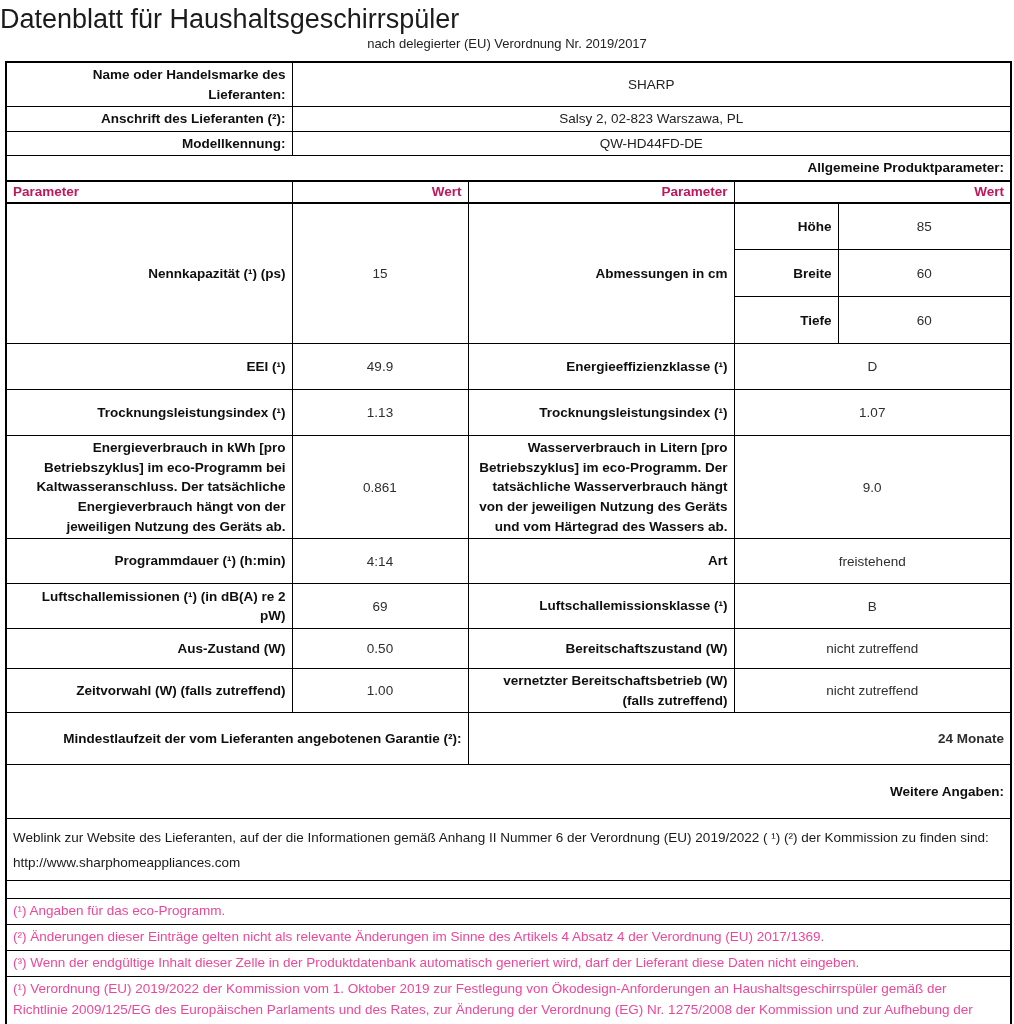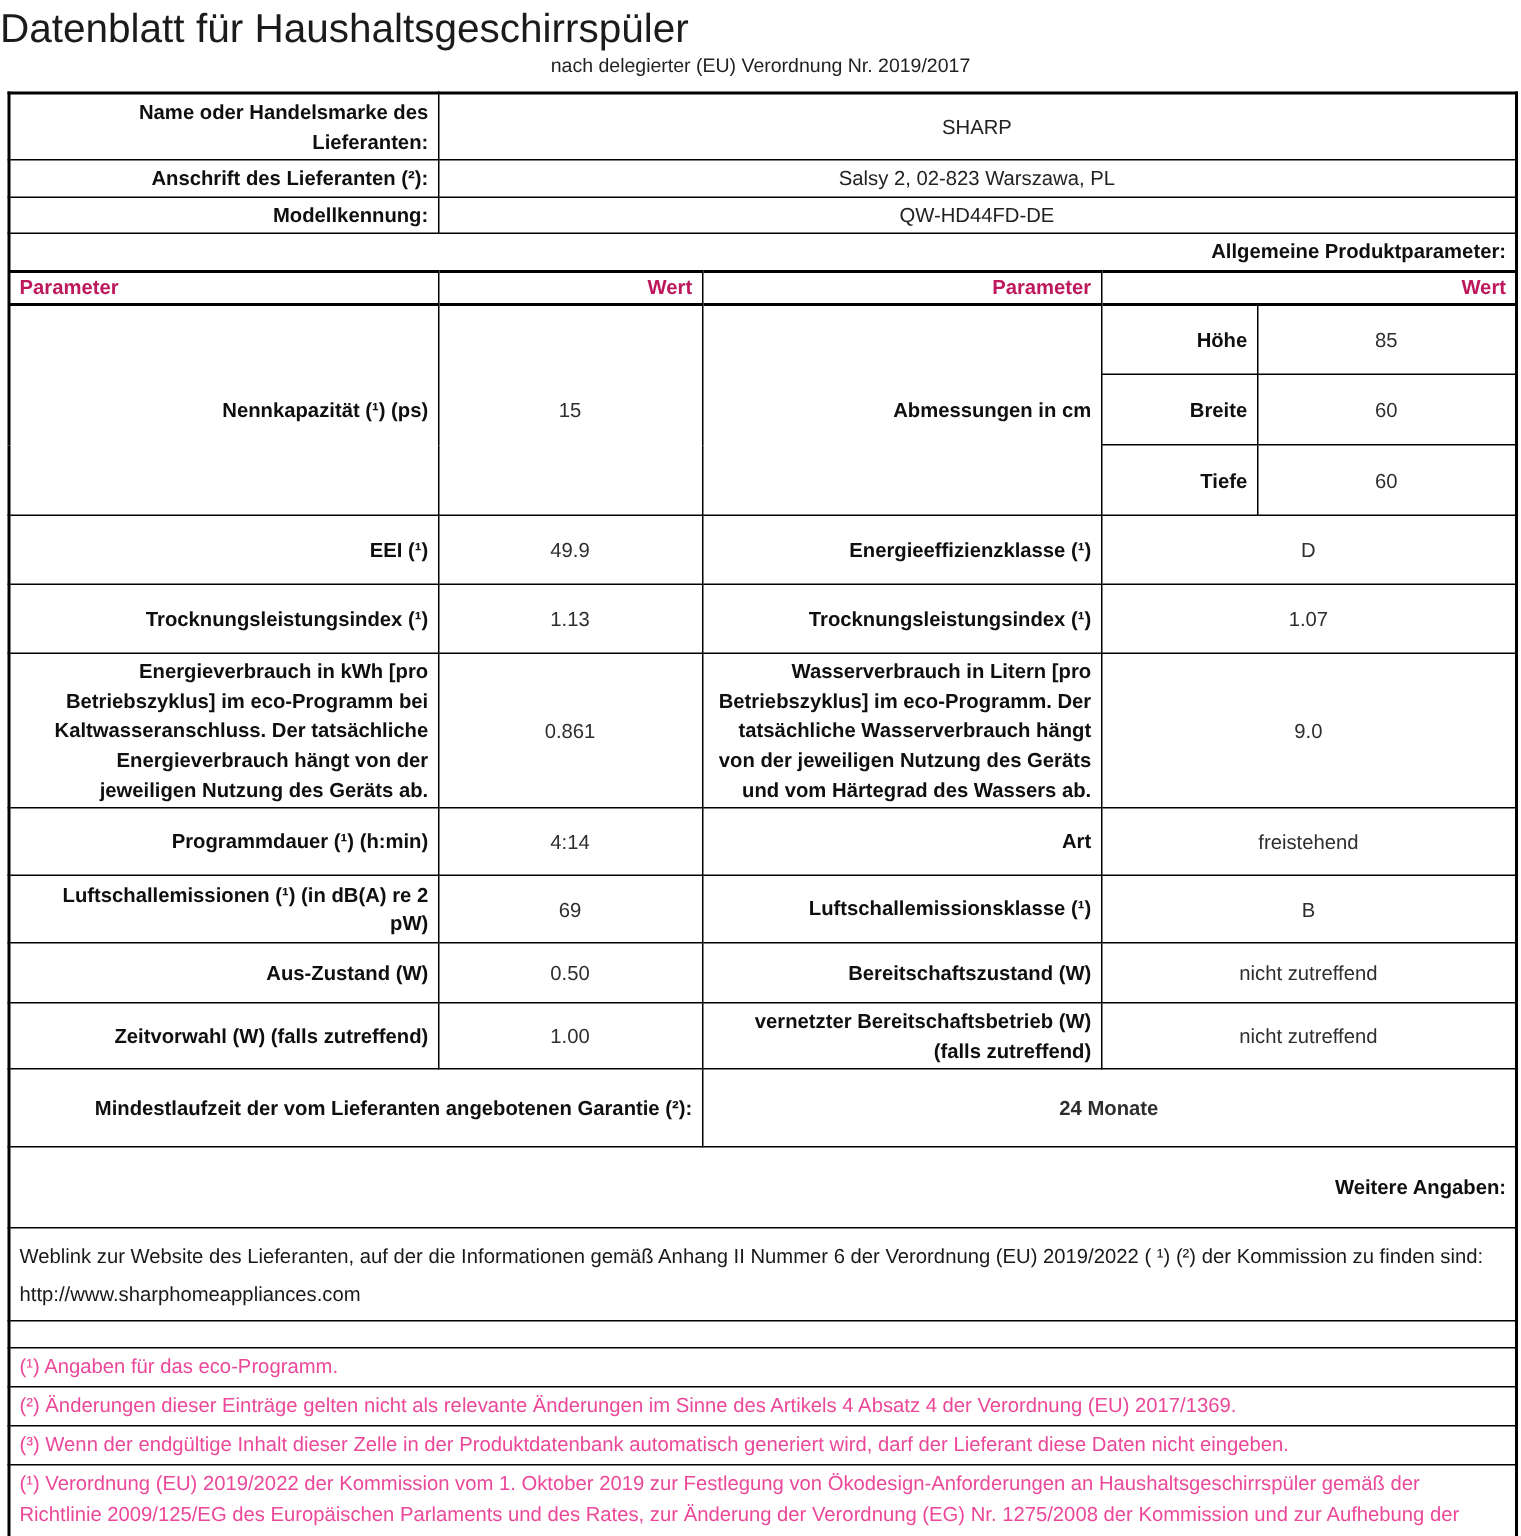--- a/index.html
+++ b/index.html
@@ -10,21 +10,21 @@
   table.sheet{border-collapse:collapse;table-layout:fixed;width:1005px;margin-left:5px;border:2px solid #000;}
   table.sheet td, table.sheet th{border:1px solid #000;padding:2px 6px;font-size:13.5px;vertical-align:middle;overflow:hidden;word-wrap:break-word;}
   .lbl{font-weight:700;text-align:right;color:#0f0f0f;line-height:1.45;}
   .val{text-align:center;font-weight:400;color:#2e2e2e;margin-top:20px;}
   .val-left{text-align:center;font-weight:400;color:#222;}
   th{font-weight:700;color:#be185d;}
   .th-left{text-align:left;}
   .th-c{text-align:right;}
   tr.hdr th{border-top:2px solid #000;border-bottom:2px solid #000;}
   .top{vertical-align:top;padding-top:18px;}
-  .bold{font-weight:700;}
+  .bold{font-weight:700;text-align:right;}
   .weblink{font-weight:400;font-size:13.3px;line-height:25px;color:#191919;}
   .fn{font-weight:400;font-size:12.4px;color:#ec4899;line-height:1.55;}
   .empty-row td{height:13px;padding:0;}
 </style>
 </head>
 <body>
 
 <div class="page">
   <h1 class="doc-title">Datenblatt für Haushaltsgeschirrspüler</h1>
   <div class="doc-subtitle">nach delegierter (EU) Verordnung Nr. 2019/2017</div>

